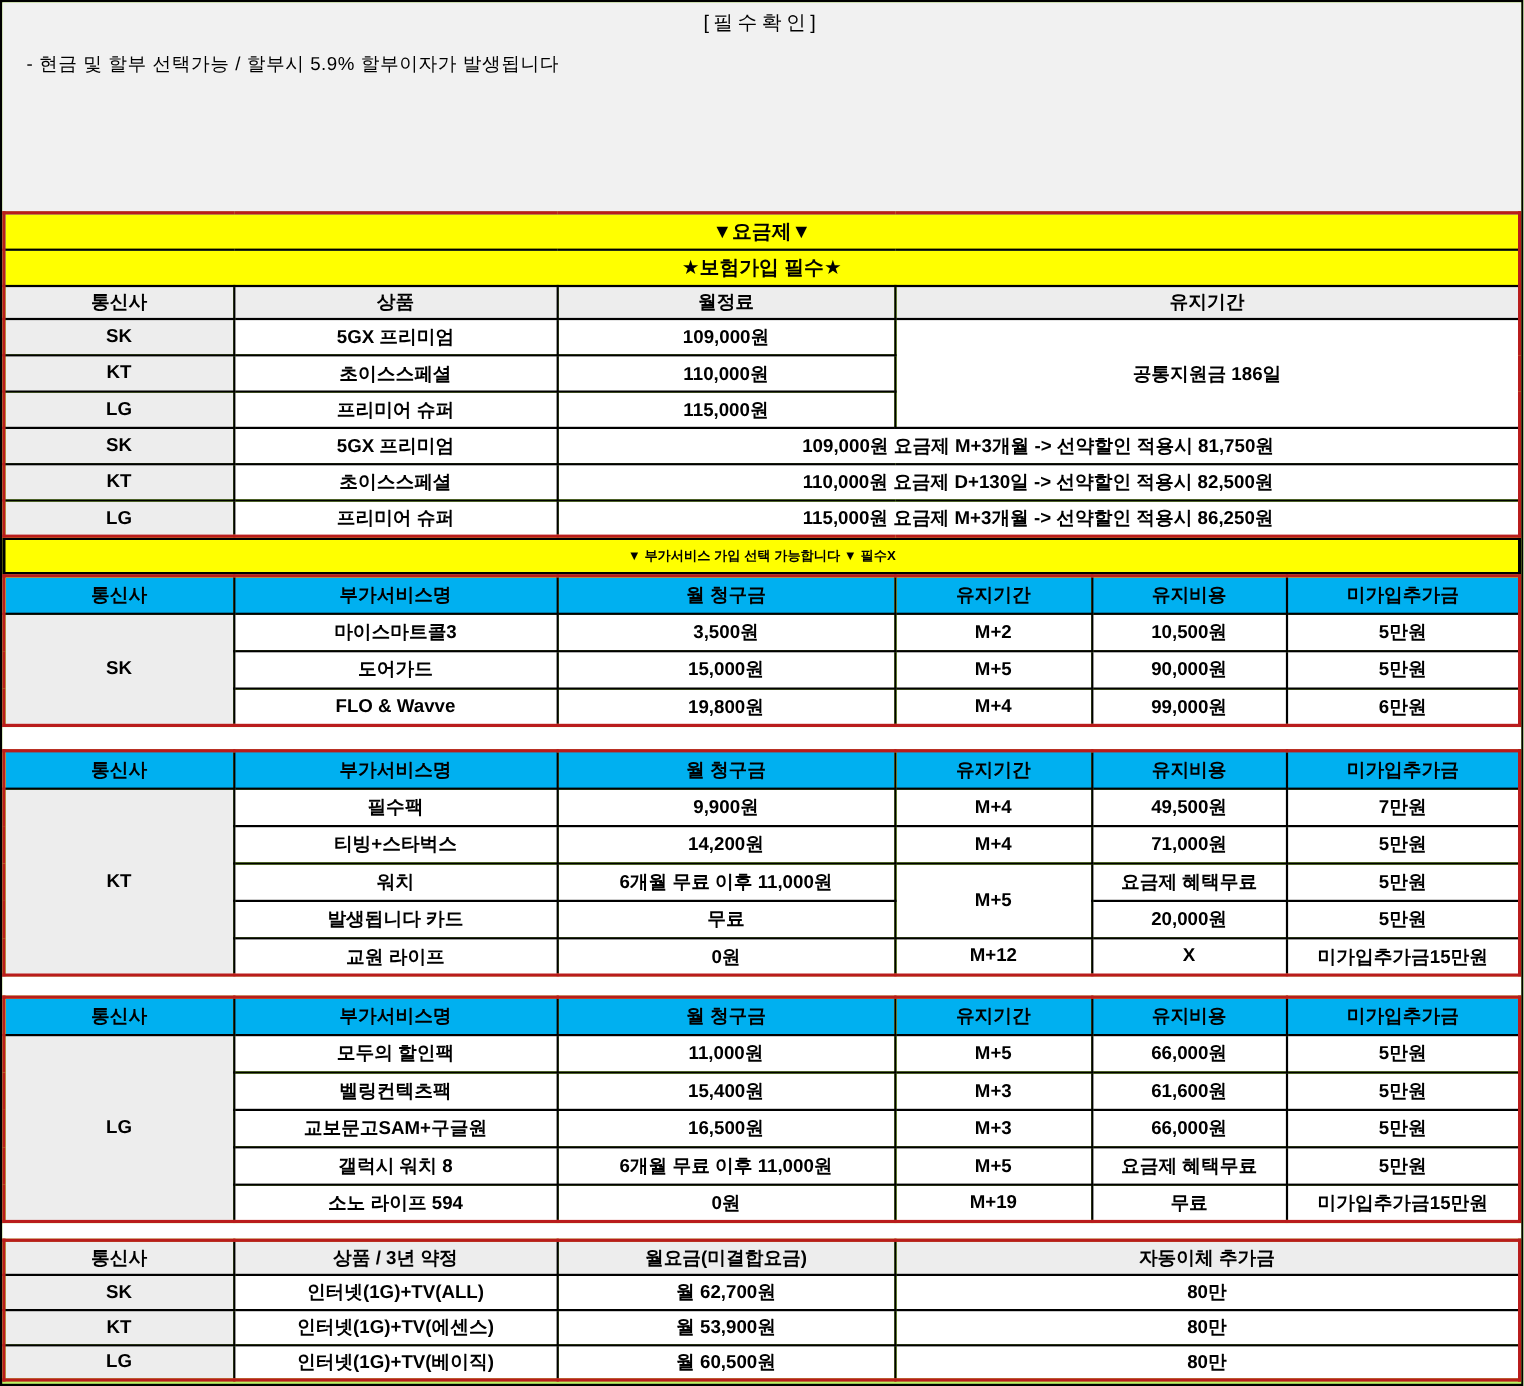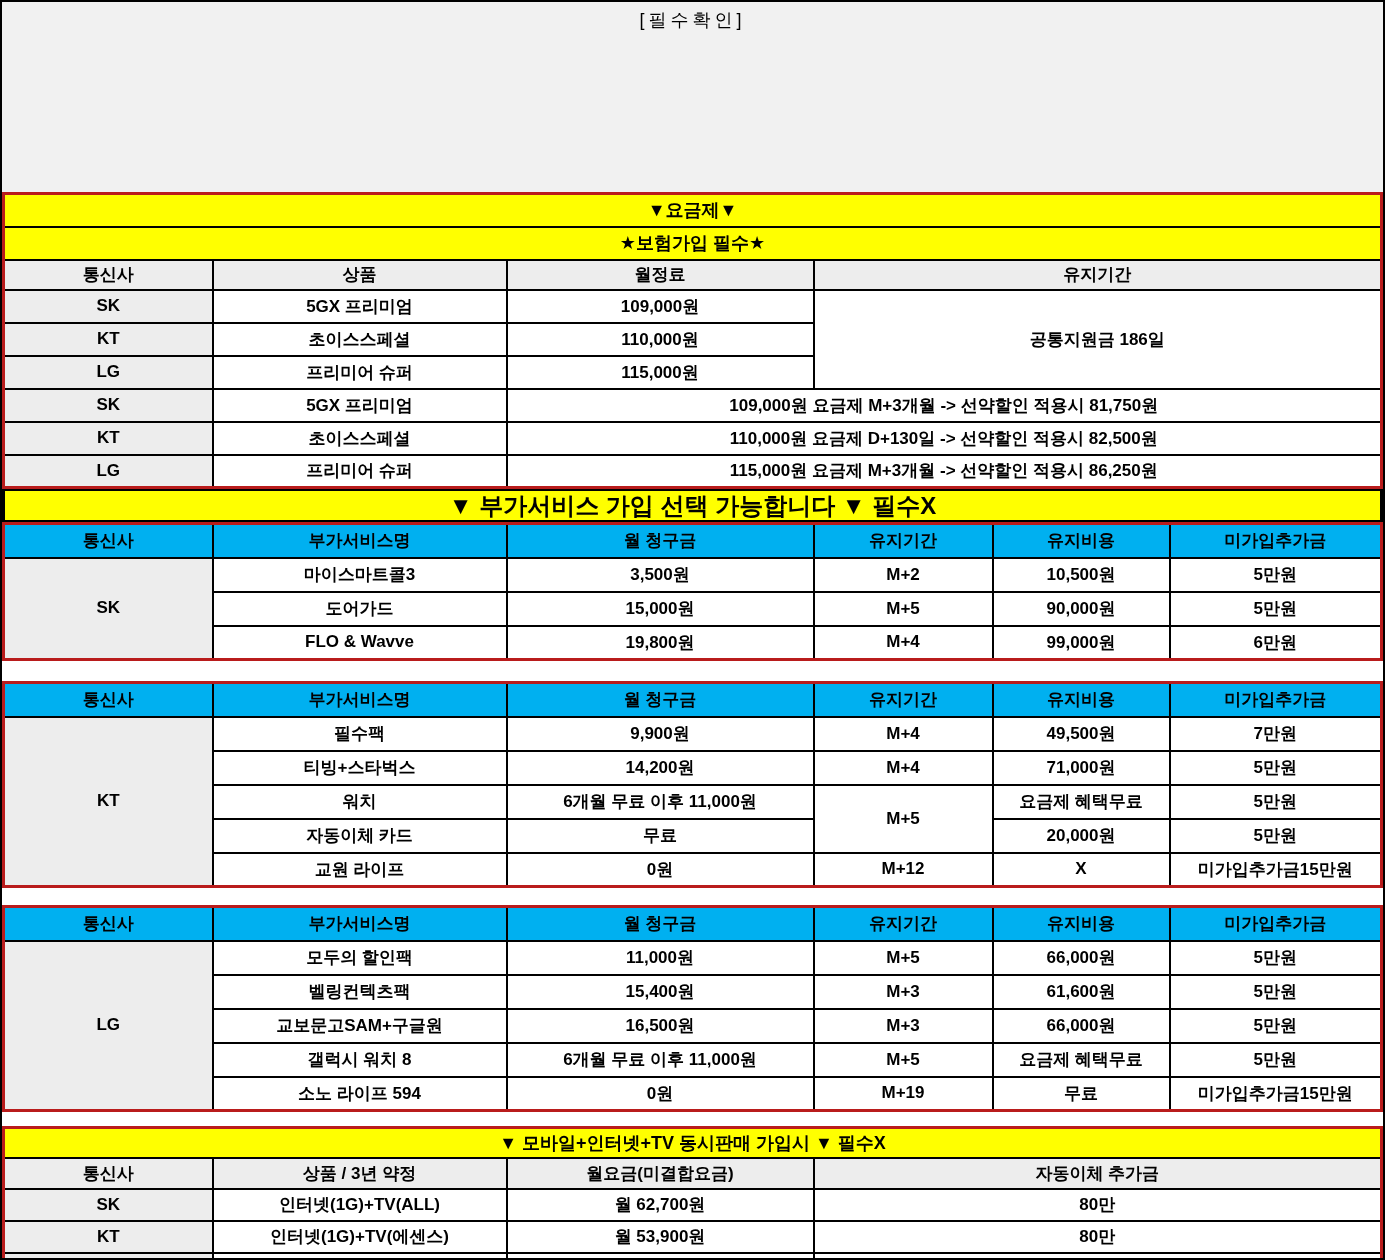--- a/index.html
+++ b/index.html
@@ -21,32 +21,33 @@
   .blue     { background:#00b0f0; height:34px; }
   .outer    { border:3px solid #b91c1c; }
   .tblA td  { height:33px; }
   .tblA .hdr td { height:30px; }
   .addon td { height:34px; }
   .bottom .hdr td { height:31px; }
   .bottom .row td { height:32px; }
   .banner-bar { border-left:3px solid #000; border-right:3px solid #000;
                 border-top:2px solid #000; border-bottom:2px solid #000;
                 background:#ffff00; height:33px; display:flex; align-items:center;
-                justify-content:center; font-size:24px; font-weight:bold; }
+                justify-content:center; font-size:12px; font-weight:bold; }
   .gap20 { height:20px; background:#fff; }
   .gap17 { height:17px; background:#fff; }
   .gap14 { height:14px; background:#fff; }
 </style>
 </head>
 <body>
 
 <div class="page">
 
   <div class="notes">
     <div class="notes-title">[필수확인]</div>
+    <div class="note-line">- 현금 및 할부 선택가능 / 할부시 5.9% 할부이자가 발생됩니다</div>
   </div>
 
   <table class="tblA outer">
     <colgroup>
         <col style="width:209px">
         <col style="width:294px">
         <col style="width:307px">
         <col>
       </colgroup>
     <tbody>
@@ -177,21 +178,21 @@
       <td>5만원</td>
     </tr>
     <tr>
       <td>워치</td>
       <td>6개월 무료 이후 11,000원</td>
       <td rowspan="2">M+5</td>
       <td>요금제 혜택무료</td>
       <td>5만원</td>
     </tr>
     <tr>
-      <td>자동이체 카드</td>
+      <td>발생됩니다 카드</td>
       <td>무료</td>
       <td>20,000원</td>
       <td>5만원</td>
     </tr>
     <tr>
       <td>교원 라이프</td>
       <td>0원</td>
       <td>M+12</td>
       <td>X</td>
       <td>미가입추가금15만원</td>
@@ -261,23 +262,20 @@
   <div class="gap14"></div>
 
   <table class="bottom outer">
     <colgroup>
         <col style="width:209px">
         <col style="width:294px">
         <col style="width:307px">
         <col>
       </colgroup>
     <tbody>
-        <tr>
-          <td class="banner" colspan="4">▼ 모바일+인터넷+TV 동시판매 가입시 ▼ 필수X</td>
-        </tr>
     <tr class="hdr">
       <td class="gray">통신사</td>
       <td class="gray">상품 / 3년 약정</td>
       <td class="gray">월요금(미결합요금)</td>
       <td class="gray">자동이체 추가금</td>
     </tr>
     <tr class="row">
       <td class="gray">SK</td>
       <td>인터넷(1G)+TV(ALL)</td>
       <td>월 62,700원</td>

